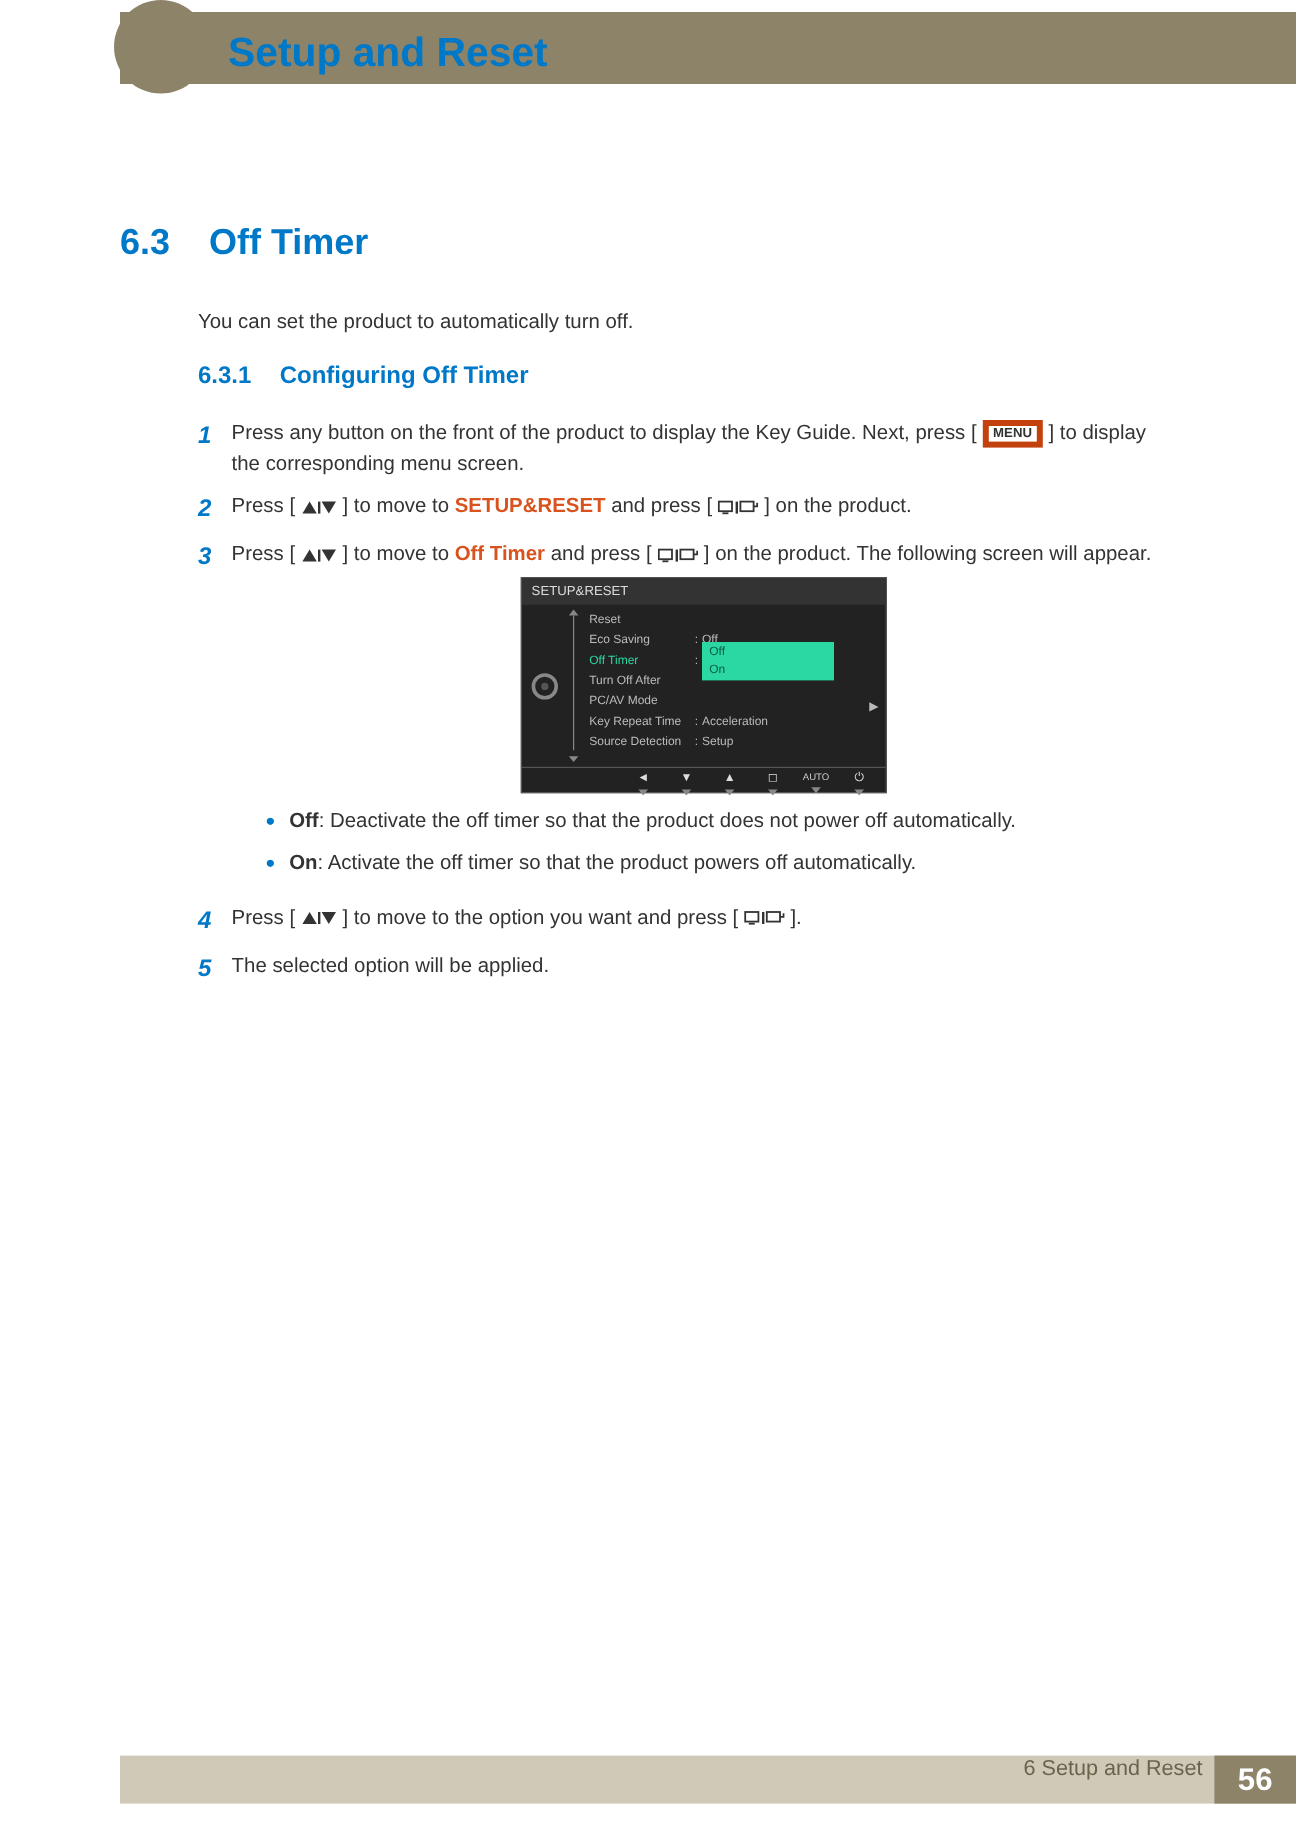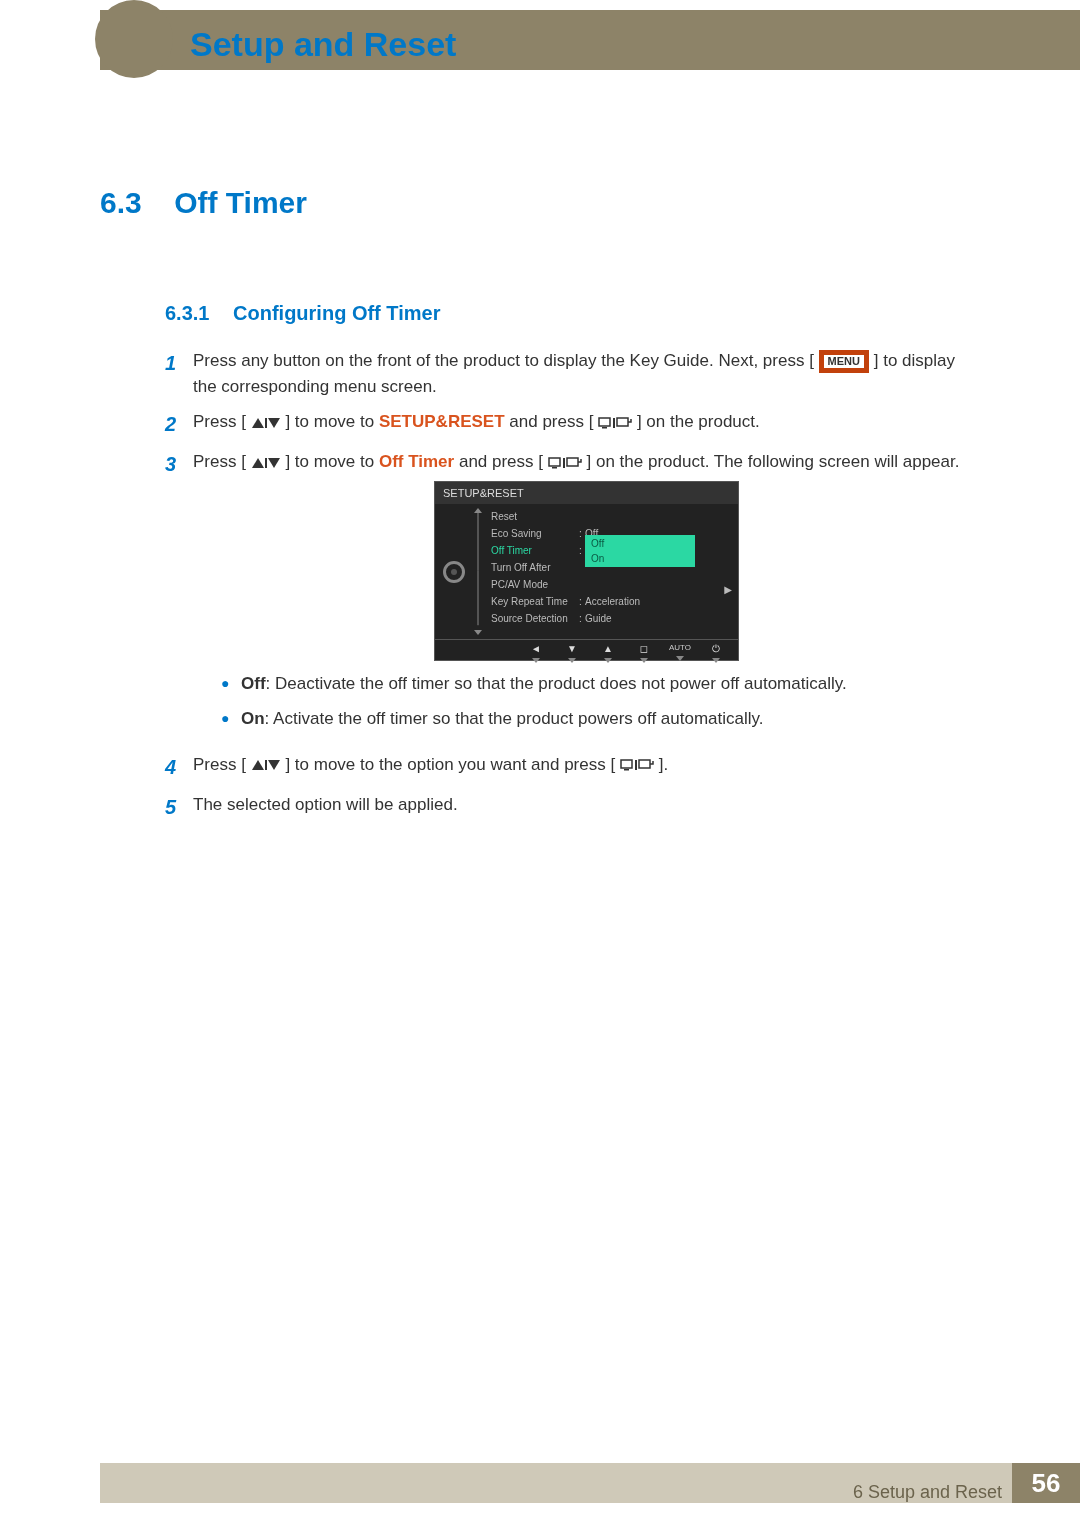--- a/index.html
+++ b/index.html
@@ -45,37 +45,38 @@
   .osd-foot { height:24px; border-top:1px solid #555; display:flex; justify-content:flex-end; align-items:center; gap:12px; padding-right:10px; }
   .foot-icon { width:24px; display:flex; flex-direction:column; align-items:center; }
   .foot-icon .mark { color:#ddd; font-size:10px; }
   .foot-icon .tri { width:0; height:0; border-left:4px solid transparent; border-right:4px solid transparent; border-top:5px solid #888; margin-top:2px; }
   .auto-label { font-size:8px; color:#ccc; }
 
   .bullets { margin-top:6px; margin-left:28px; }
   .bullets .b { display:flex; align-items:flex-start; margin-bottom:10px; font-size:17px; }
   .bullets .dot { width:20px; color:#0078c8; font-size:14px; line-height:24px; }
 
-  .footer-bar { position:absolute; left:100px; right:0; bottom:24px; height:40px; background:#cfc9b8; display:flex; align-items:flex-end; justify-content:flex-end; }
+  .footer-bar { position:absolute; left:100px; right:0; bottom:24px; height:40px; background:#cfc9b8; display:flex; align-items:flex-start; justify-content:flex-end; }
   .footer-text { font-size:18px; color:#6b634c; margin-right:10px; }
   .page-num-box { height:40px; width:68px; background:#8d8368; color:#fff; font-size:26px; font-weight:bold; display:flex; align-items:center; justify-content:center; }
 </style>
 </head>
 <body>
 
 <div class="page">
   <div class="topbar"></div>
   <div class="chapter-circle"></div>
   <div class="chapter-title">Setup and Reset</div>
 
   <div class="section-row">
     <span class="num">6.3</span>
     <span class="title">Off Timer</span>
   </div>
 
+  <div class="intro">You can set the product to automatically turn off.</div>
 
   <div class="subsection">
     <span class="subnum">6.3.1</span>
     <span>Configuring Off Timer</span>
   </div>
 
   <div class="steps">
 
     <div class="step">
       <div class="sn">1</div>
@@ -176,21 +177,21 @@
                   <div class="mi-label">PC/AV Mode</div>
                 </div>
               <div class="menu-item">
                   <div class="mi-label">Key Repeat Time</div>
                   <div class="mi-colon">:</div>
                   <div class="mi-value">Acceleration</div>
                 </div>
               <div class="menu-item">
                   <div class="mi-label">Source Detection</div>
                   <div class="mi-colon">:</div>
-                  <div class="mi-value">Guide</div>
+                  <div class="mi-value">Setup</div>
                 </div>
               <div class="tri-right">▶</div>
             </div>
           </div>
           <div class="osd-foot">
             <div class="foot-icon">
                 <span class="mark">◄</span>
                 <span class="tri"></span>
               </div>
             <div class="foot-icon">

